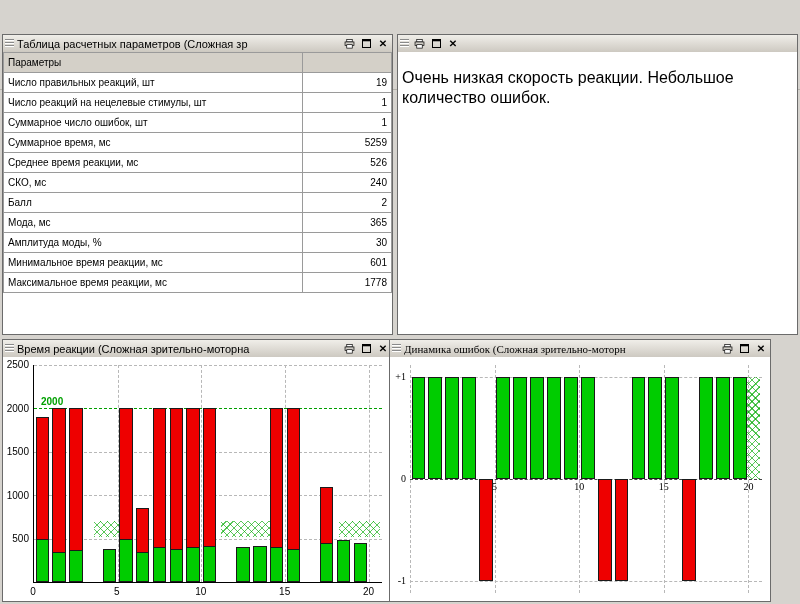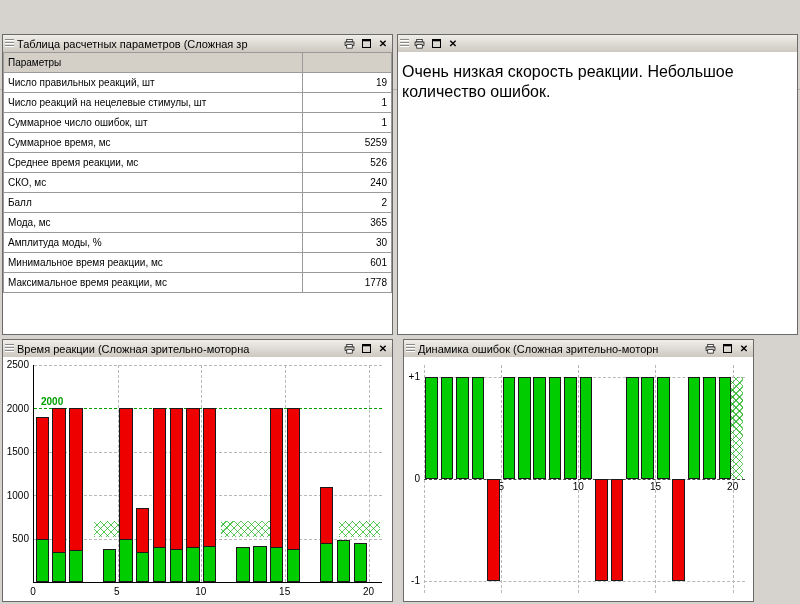--- a/index.html
+++ b/index.html
@@ -54,21 +54,21 @@
   }
   .pbody{position:absolute;left:0;right:0;top:17px;bottom:0;background:#fff;overflow:hidden;}
   
   table.params{border-collapse:collapse;width:100%;font-size:10px;table-layout:fixed;}
   table.params th, table.params td{
     border:1px solid #9a9a9a;height:19px;padding:0 4px;overflow:hidden;white-space:nowrap;
   }
   table.params th{background:#d4d0c8;font-weight:normal;text-align:left;}
   table.params td.val, table.params th.valh{width:80px;text-align:right;}
   
-  .conclusion-text{padding:10px 4px;font-size:16px;line-height:1.25;}
+  .conclusion-text{padding:16px 4px;font-size:16px;line-height:1.25;}
   
   .chartbody{background:#fff;}
   .ylabels{position:absolute;left:0;top:8px;bottom:18px;width:28px;}
   .ylab{position:absolute;right:2px;font-size:10px;line-height:10px;}
   .plot{
     position:absolute;left:30px;right:10px;top:8px;bottom:18px;
     border-left:1px solid #000;border-bottom:1px solid #000;
   }
   .xlabels{position:absolute;left:30px;right:10px;bottom:2px;height:13px;}
   .xlab{position:absolute;top:0;width:18px;text-align:center;font-size:10px;line-height:11px;}
@@ -379,21 +379,21 @@
     <div class="xlabels">
         <div class="xlab" style="left: calc(0% - 9px);">0</div>
         <div class="xlab" style="left: calc(24.0385% - 9px);">5</div>
         <div class="xlab" style="left: calc(48.0769% - 9px);">10</div>
         <div class="xlab" style="left: calc(72.1154% - 9px);">15</div>
         <div class="xlab" style="left: calc(96.1538% - 9px);">20</div>
       </div>
   </div>
 </div>
 
-<div class="panel" style="left:403px;top:339px;width:351px;height:263px;">
+<div class="panel" style="left:389px;top:339px;width:382px;height:263px;font-family:Liberation Serif, serif;">
   <div class="ptitle">
     <span class="grip"></span>
     <span class="ptext">Динамика ошибок (Сложная зрительно-моторн</span>
     <span class="picon">
       <svg width="11" height="10" viewBox="0 0 16 14">
           <rect x="4" y="0.5" width="8" height="3.5" fill="#fff" stroke="#000"></rect>
           <rect x="1.5" y="4" width="13" height="5" fill="#cfccc5" stroke="#000"></rect>
           <rect x="4" y="8" width="8" height="5" fill="#fff" stroke="#000"></rect>
         </svg>
     </span>

